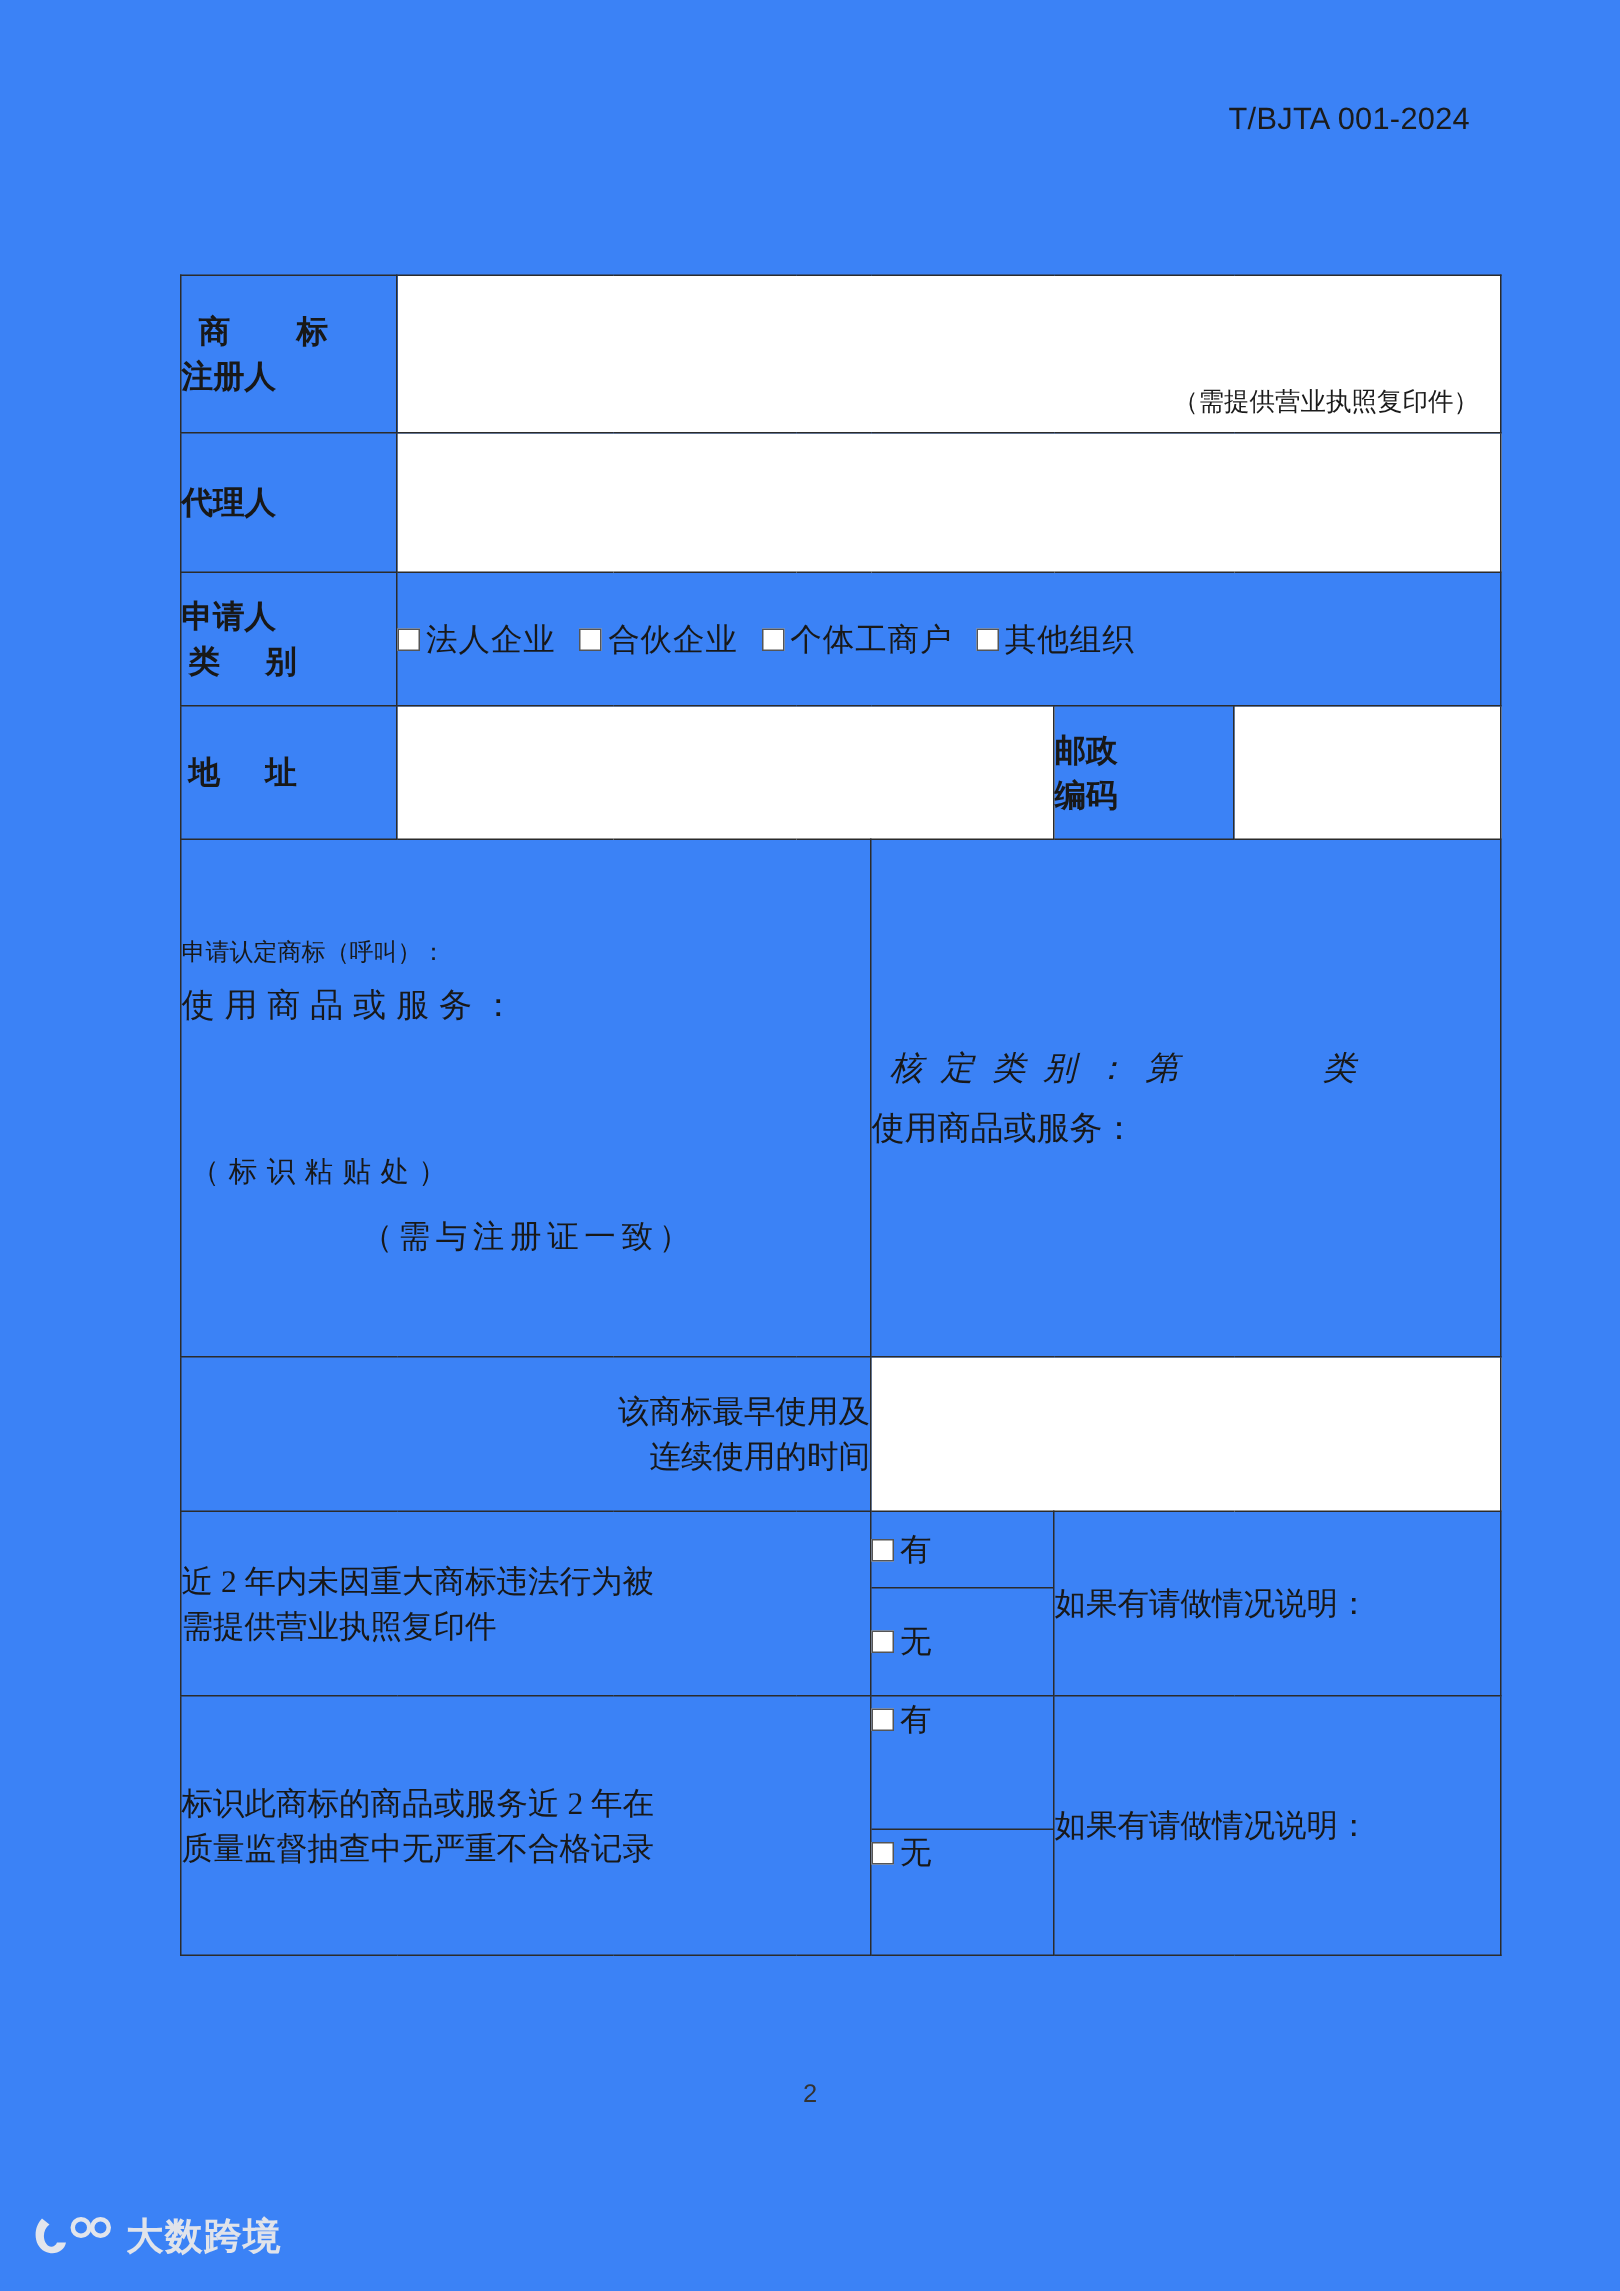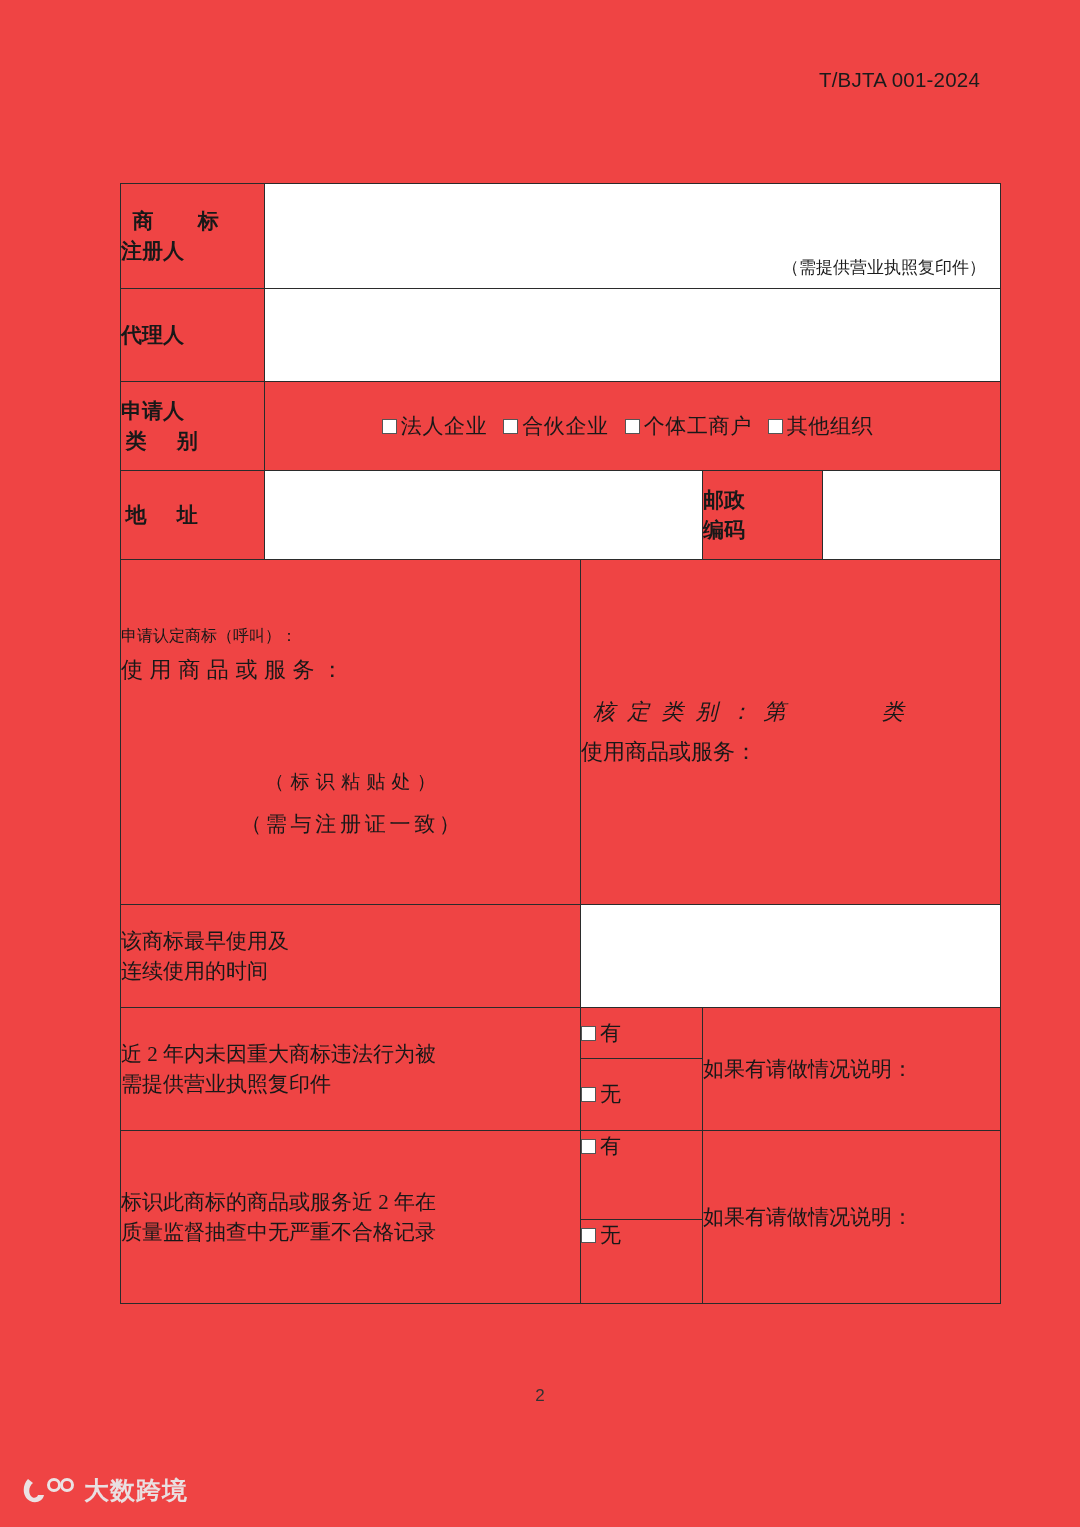--- a/index.html
+++ b/index.html
@@ -13,21 +13,21 @@
     height: 1527px;
     position: relative;
     font-family: "Liberation Serif", "DejaVu Serif", serif;
     color: #1a1a1a;
     overflow: hidden;
   }
 
   .page {
     position: absolute;
     inset: 0;
-    background: #ef4444;
+    background: #3b82f6;
   }
 
   
   .doc-header {
     position: absolute;
     top: 68px;
     right: 100px;
     font-family: "Liberation Sans", "DejaVu Sans", sans-serif;
     font-size: 20.5px;
     letter-spacing: 0.2px;
@@ -71,21 +71,21 @@
   .note {
     position: absolute;
     right: 14px;
     bottom: 7px;
     font-size: 17px;
     white-space: nowrap;
     color: #1b1b1b;
   }
 
   .cat-line {
-    text-align: center;
+    text-align: left;
     font-size: 22px;
     letter-spacing: 0.03em;
     padding: 10px 6px;
   }
   .cat-item { margin-right: 10px; white-space: nowrap; }
 
   
   .cb {
     display: inline-block;
     width: 15px;
@@ -103,21 +103,20 @@
     padding: 12px 10px 10px 10px;
   }
   .tm-left .l1 { font-size: 16px; white-space: nowrap; }
   .tm-left .l2 {
     font-size: 22px;
     letter-spacing: 0.30em;
     white-space: nowrap;
     margin-top: 6px;
   }
   .tm-left .paste {
-    text-align: center;
     margin-top: 82px;
     font-size: 19px;
     letter-spacing: 0.33em;
     padding-left: 0.33em;
   }
   .tm-left .paste2 {
     text-align: center;
     margin-top: 14px;
     font-size: 21px;
     letter-spacing: 0.18em;
@@ -134,21 +133,21 @@
   }
   .tm-right .r1 .wide { letter-spacing: 0.55em; padding-left: 0.55em;}
   .tm-right .r1 .gap { display:inline-block; width: 84px; }
   .tm-right .r2 {
     font-size: 22px;
     margin-top: 8px;
     white-space: nowrap;
   }
 
   .usage-label {
-    text-align: left;
+    text-align: right;
     font-size: 22px;
     line-height: 2.0;
     padding: 10px 6px;
   }
 
   .q-text {
     font-size: 21.5px;
     line-height: 2.05;
     padding: 8px 4px 8px 6px;
     vertical-align: top;

